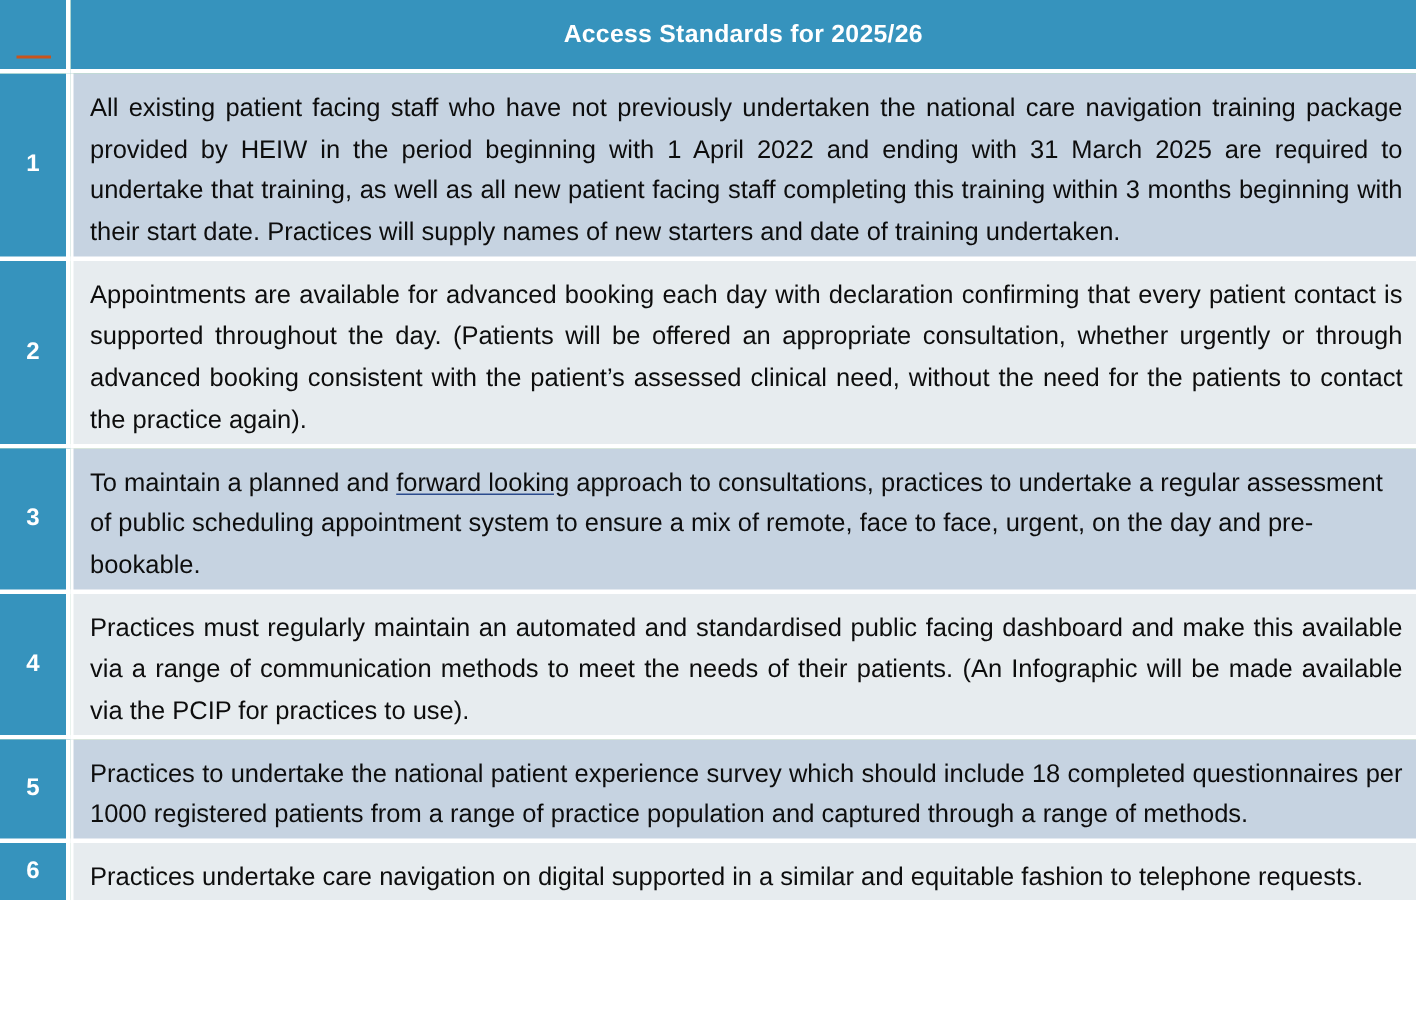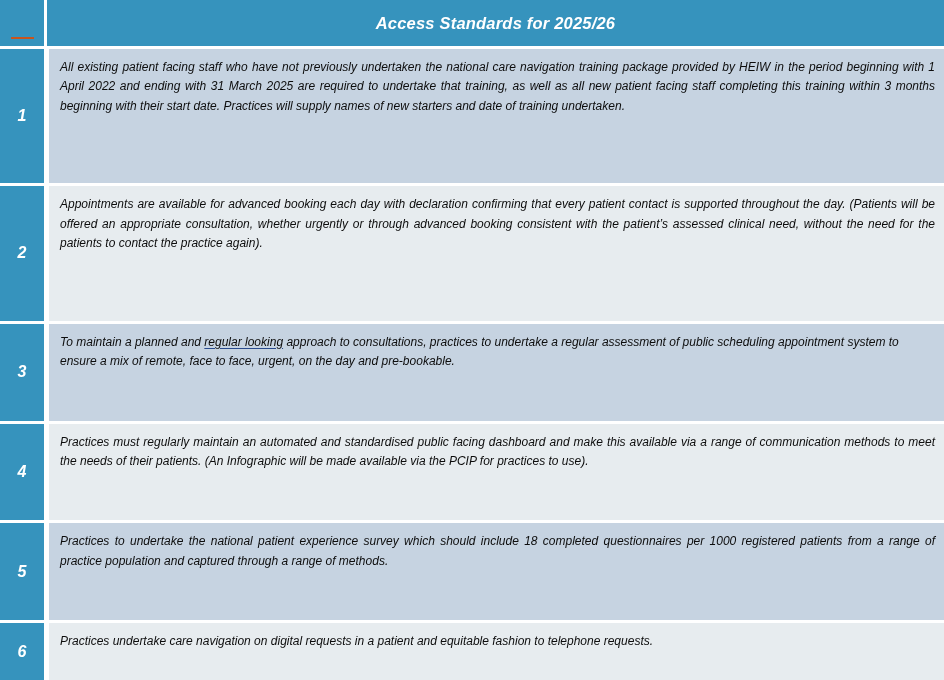--- a/index.html
+++ b/index.html
@@ -9,26 +9,25 @@
   }
   body {
     width: 944px;
     height: 680px;
     overflow: hidden;
     font-family: "Liberation Sans", sans-serif;
   }
 
   #access-standards-table {
     width: 944px;
-    height: 680px;
+    height: 600px;
     border-collapse: separate;
     border-spacing: 0;
     table-layout: fixed;
     background: #bef264;
-    font-style: italic;
   }
 
   
   .hdr-num {
     width: 47px;
     background: #3693bd;
     border-right: 3px solid #ffffff;
     border-bottom: 3px solid #ffffff;
     position: relative;
   }
@@ -63,21 +62,21 @@
     vertical-align: middle;
     border-right: 3px solid #ffffff;
     border-bottom: 3px solid #ffffff;
   }
   tr:last-child .num-cell { border-bottom: none; }
 
   
   .txt-cell {
     vertical-align: top;
     padding: 9px 9px 1px 11px;
-    font-size: 12px;
+    font-size: 17px;
     line-height: 1.62;
     color: #0d0d0d;
     border-bottom: 3px solid #ffffff;
     border-left: 2px solid #ffffff;
   }
   tr:last-child .txt-cell { border-bottom: none; }
 
   .shade-a { background: #c6d3e1; }
   .shade-b { background: #e7ecef; }
 
@@ -109,28 +108,28 @@
   <tr>
         <td class="num-cell"><span>1</span></td>
         <td class="txt-cell shade-a justify"><span>All existing patient facing staff who have not previously undertaken the national care navigation training package provided by HEIW in the period beginning with 1 April 2022 and ending with 31 March 2025 are required to undertake that training, as well as all new patient facing staff completing this training within 3 months beginning with their start date. Practices will supply names of new starters and date of training undertaken.</span></td>
       </tr>
       <tr>
         <td class="num-cell"><span>2</span></td>
         <td class="txt-cell shade-b justify"><span>Appointments are available for advanced booking each day with declaration confirming that every patient contact is supported throughout the day. (Patients will be offered an appropriate consultation, whether urgently or through advanced booking consistent with the patient’s assessed clinical need, without the need for the patients to contact the practice again).</span></td>
       </tr>
       <tr>
         <td class="num-cell"><span>3</span></td>
-        <td class="txt-cell shade-a leftal"><span>To maintain a planned and </span><span class="under-blue">regular looking</span><span> approach to consultations, practices to undertake a regular assessment of public scheduling appointment system to ensure a mix of remote, face to face, urgent, on the day and pre-bookable.</span></td>
+        <td class="txt-cell shade-a leftal"><span>To maintain a planned and </span><span class="under-blue">forward looking</span><span> approach to consultations, practices to undertake a regular assessment of public scheduling appointment system to ensure a mix of remote, face to face, urgent, on the day and pre-bookable.</span></td>
       </tr>
       <tr>
         <td class="num-cell"><span>4</span></td>
         <td class="txt-cell shade-b justify"><span>Practices must regularly maintain an automated and standardised public facing dashboard and make this available via a range of communication methods to meet the needs of their patients. (An Infographic will be made available via the PCIP for practices to use).</span></td>
       </tr>
       <tr>
         <td class="num-cell"><span>5</span></td>
         <td class="txt-cell shade-a justify"><span>Practices to undertake the national patient experience survey which should include 18 completed questionnaires per 1000 registered patients from a range of practice population and captured through a range of methods.</span></td>
       </tr>
       <tr>
         <td class="num-cell"><span>6</span></td>
-        <td class="txt-cell shade-b leftal"><span>Practices undertake care navigation on digital requests in a patient and equitable fashion to telephone requests.</span></td>
+        <td class="txt-cell shade-b leftal"><span>Practices undertake care navigation on digital supported in a similar and equitable fashion to telephone requests.</span></td>
       </tr>
     </tbody>
 </table>
 
 </body></html>

